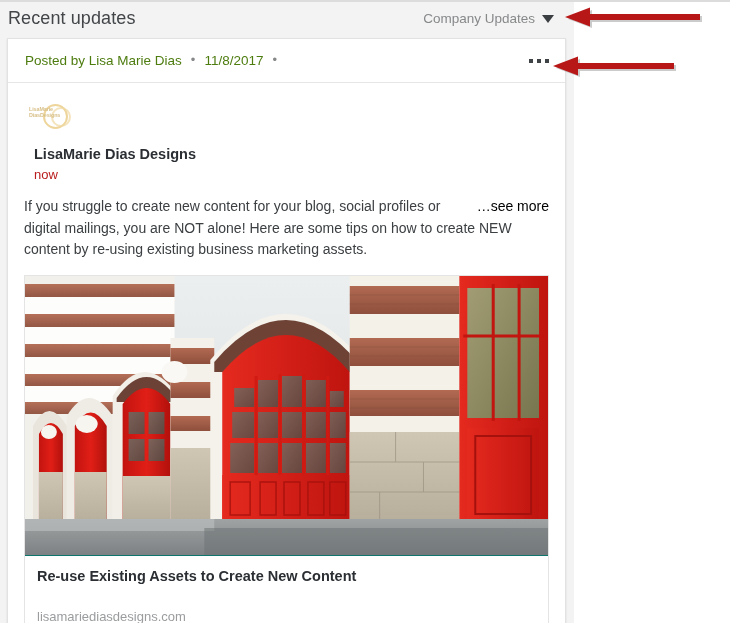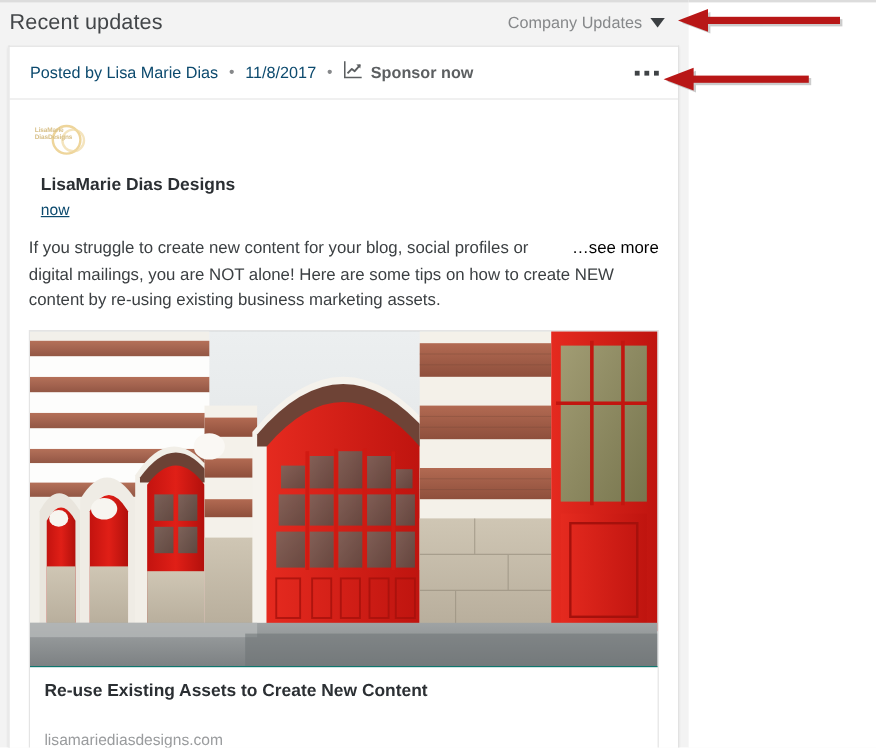--- a/index.html
+++ b/index.html
@@ -112,21 +112,21 @@
     padding: 0 14px 0 17px;
     box-sizing: border-box;
   }
   #post-meta-left {
     display: flex;
     align-items: center;
     white-space: nowrap;
   }
   .meta-text {
     font-size: 13.5px;
-    color: #0c4a6e;
+    color: #4d7c0f;
   }
   .meta-sep {
     color: #86888a;
     font-size: 13px;
     margin: 0 9px;
     position: relative;
     top: -1px;
   }
   #sponsor-now {
     display: flex;
@@ -204,24 +204,23 @@
     padding-top: 0px;
   }
   #author-name {
     font-size: 14.5px;
     font-weight: bold;
     color: #2b2f33;
     line-height: 18px;
   }
   #post-time {
     font-size: 13px;
-    color: #0c4a6e;
+    color: #b91c1c;
     line-height: 18px;
     margin-top: 3px;
-    text-decoration: underline;
   }
 
   
   #post-body {
     padding: 12px 16px 0 16px;
     font-size: 14px;
     line-height: 21.5px;
     color: #3c4043;
     position: relative;
   }
@@ -312,30 +311,20 @@
   </div>
 
   <div id="post-card">
 
     <div id="post-meta-bar">
       <div id="post-meta-left">
         <span class="meta-text">Posted by Lisa Marie Dias</span>
         <span class="meta-sep">•</span>
         <span class="meta-text">11/8/2017</span>
         <span class="meta-sep">•</span>
-        <span id="sponsor-now">
-          <span class="trend-icon">
-            <svg width="17" height="16" viewBox="0 0 17 16">
-              <path d="M1.3 1 L1.3 14.6 L15.4 14.6" fill="none" stroke="#5c5f61" stroke-width="1.3"></path>
-              <path d="M3.6 11.2 L7.2 7.4 L9.6 9.3 L14 4.2" fill="none" stroke="#5c5f61" stroke-width="1.6" stroke-linejoin="round"></path>
-              <path d="M10.9 3.7 L14.5 3.5 L14.3 7.1 Z" fill="#5c5f61"></path>
-            </svg>
-          </span>
-          <span id="sponsor-now-label">Sponsor now</span>
-        </span>
       </div>
 
       <div id="post-menu-button">
         <i></i>
         <i></i>
         <i></i>
       </div>
     </div>
 
     <div id="author-row">

